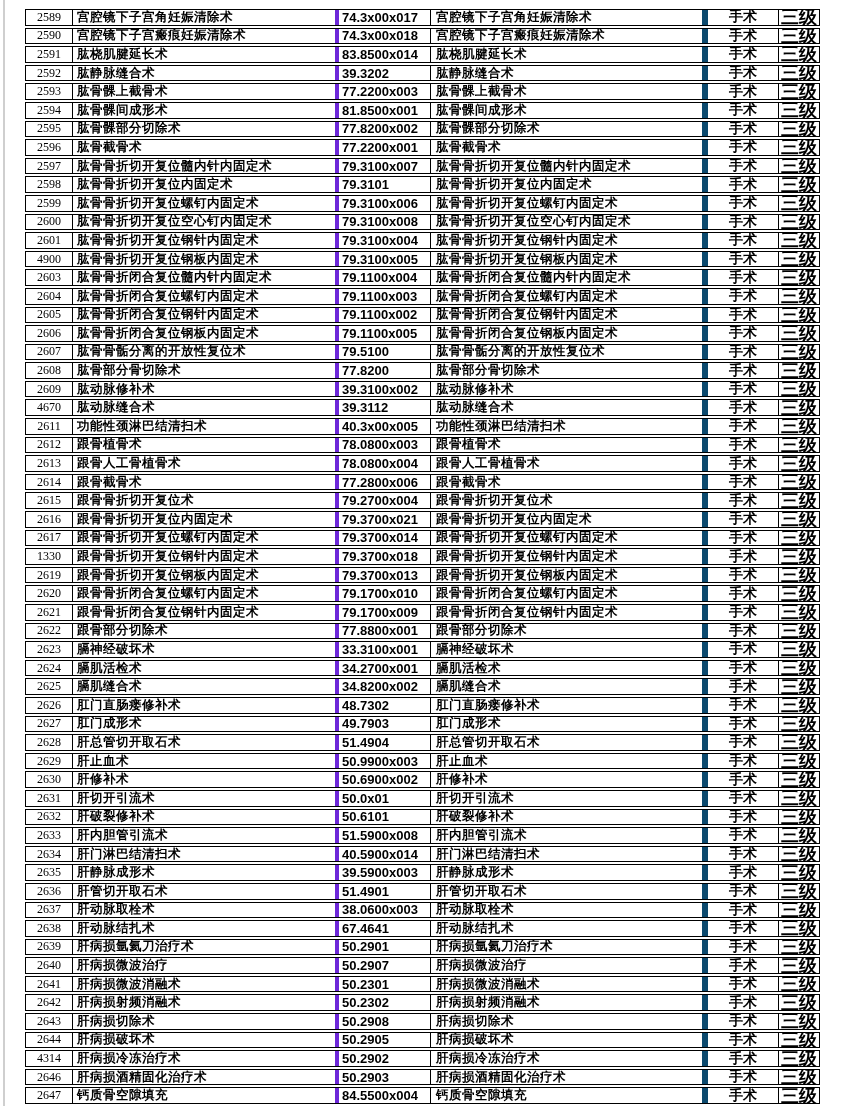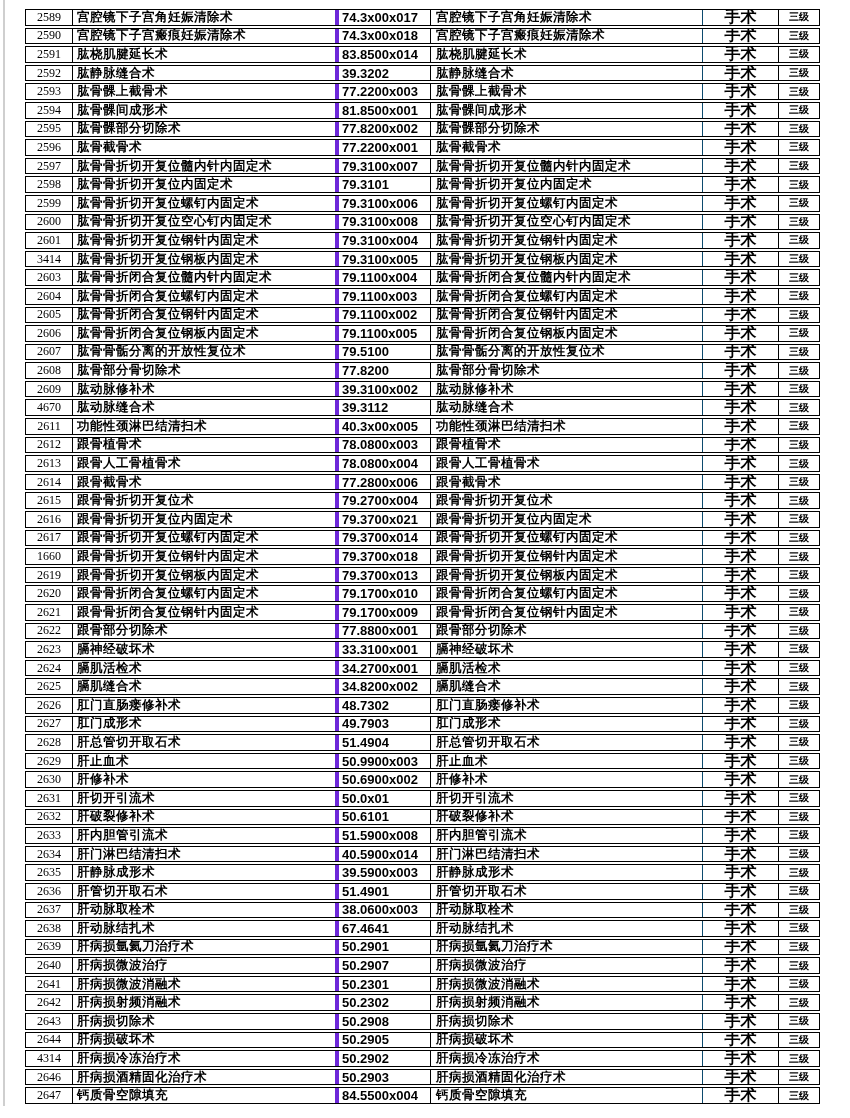--- a/index.html
+++ b/index.html
@@ -75,33 +75,33 @@
     flex: 0 0 272px;
     border-left: 1px solid #000000;
     padding-left: 5px;
     font-family: "Liberation Serif", serif;
     font-weight: 600;
     font-size: 12.5px;
     letter-spacing: 0.5px;
   }
   .c-cat {
     flex: 0 0 76px;
-    border-left: 1px solid #0c4a6e;
+    border-left: 6px solid #0c4a6e;
     justify-content: center;
     font-family: "Liberation Serif", serif;
     font-weight: 600;
-    font-size: 16px;
+    font-size: 14px;
   }
   .c-level {
     flex: 1;
     border-left: 1px solid #000000;
     justify-content: center;
     font-family: "Liberation Serif", serif;
     font-weight: 600;
-    font-size: 10px;
+    font-size: 18px;
   }
 </style>
 </head>
 <body>
 
 <div class="page">
   <div class="edge-line"></div>
   <div class="proc-table">
   <div class="row">
     <div class="cell c-no">2589</div>
@@ -214,21 +214,21 @@
   <div class="row">
     <div class="cell c-no">2601</div>
     <div class="cell c-name">肱骨骨折切开复位钢针内固定术</div>
     <div class="cell c-code">79.3100x004</div>
     <div class="cell c-name2">肱骨骨折切开复位钢针内固定术</div>
     <div class="cell c-cat">手术</div>
     <div class="cell c-level">三级</div>
   </div>
 
   <div class="row">
-    <div class="cell c-no">3414</div>
+    <div class="cell c-no">4900</div>
     <div class="cell c-name">肱骨骨折切开复位钢板内固定术</div>
     <div class="cell c-code">79.3100x005</div>
     <div class="cell c-name2">肱骨骨折切开复位钢板内固定术</div>
     <div class="cell c-cat">手术</div>
     <div class="cell c-level">三级</div>
   </div>
 
   <div class="row">
     <div class="cell c-no">2603</div>
     <div class="cell c-name">肱骨骨折闭合复位髓内针内固定术</div>
@@ -358,21 +358,21 @@
   <div class="row">
     <div class="cell c-no">2617</div>
     <div class="cell c-name">跟骨骨折切开复位螺钉内固定术</div>
     <div class="cell c-code">79.3700x014</div>
     <div class="cell c-name2">跟骨骨折切开复位螺钉内固定术</div>
     <div class="cell c-cat">手术</div>
     <div class="cell c-level">三级</div>
   </div>
 
   <div class="row">
-    <div class="cell c-no">1660</div>
+    <div class="cell c-no">1330</div>
     <div class="cell c-name">跟骨骨折切开复位钢针内固定术</div>
     <div class="cell c-code">79.3700x018</div>
     <div class="cell c-name2">跟骨骨折切开复位钢针内固定术</div>
     <div class="cell c-cat">手术</div>
     <div class="cell c-level">三级</div>
   </div>
 
   <div class="row">
     <div class="cell c-no">2619</div>
     <div class="cell c-name">跟骨骨折切开复位钢板内固定术</div>

